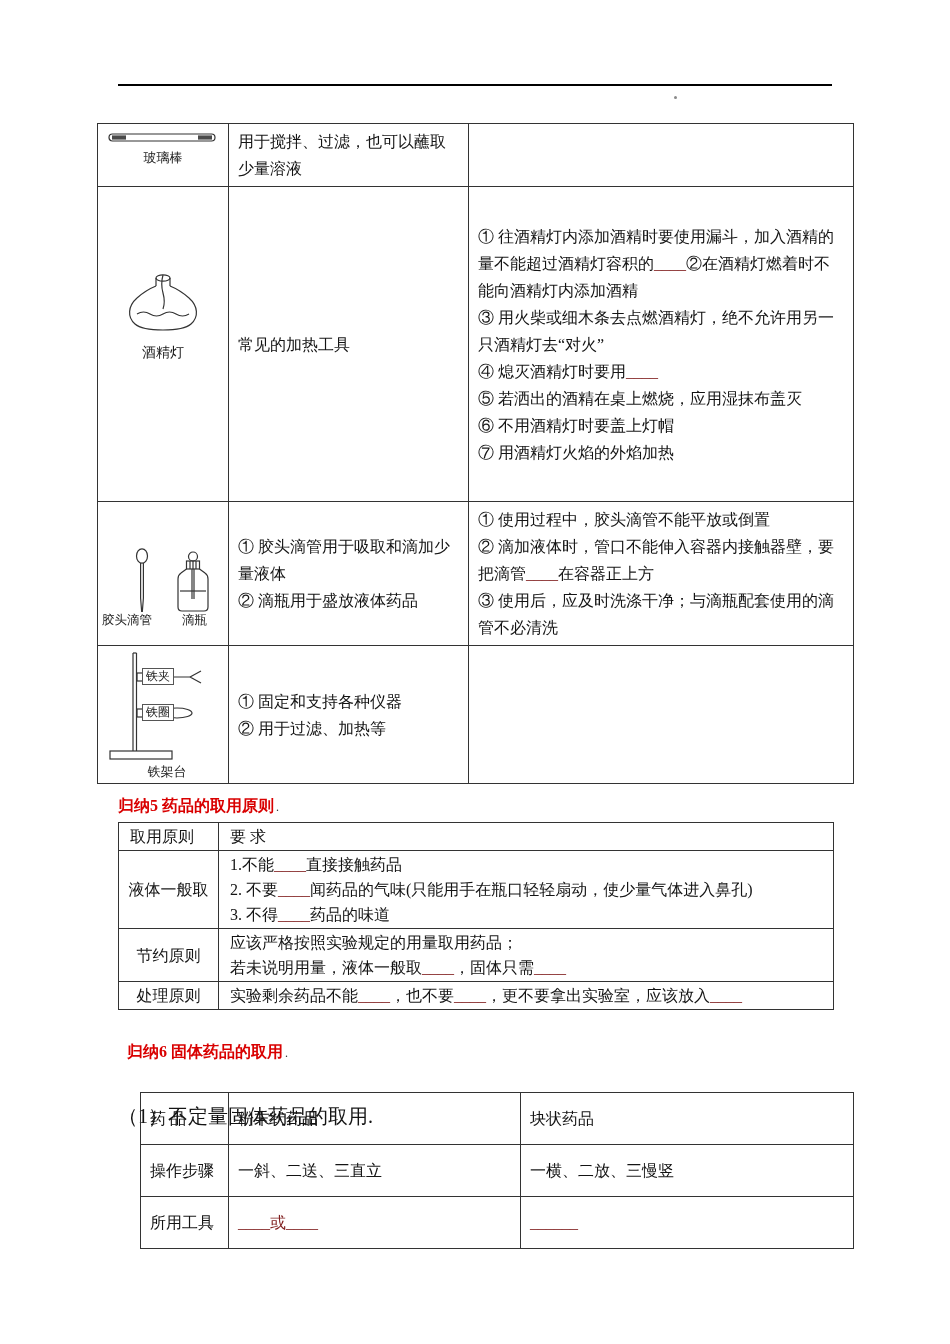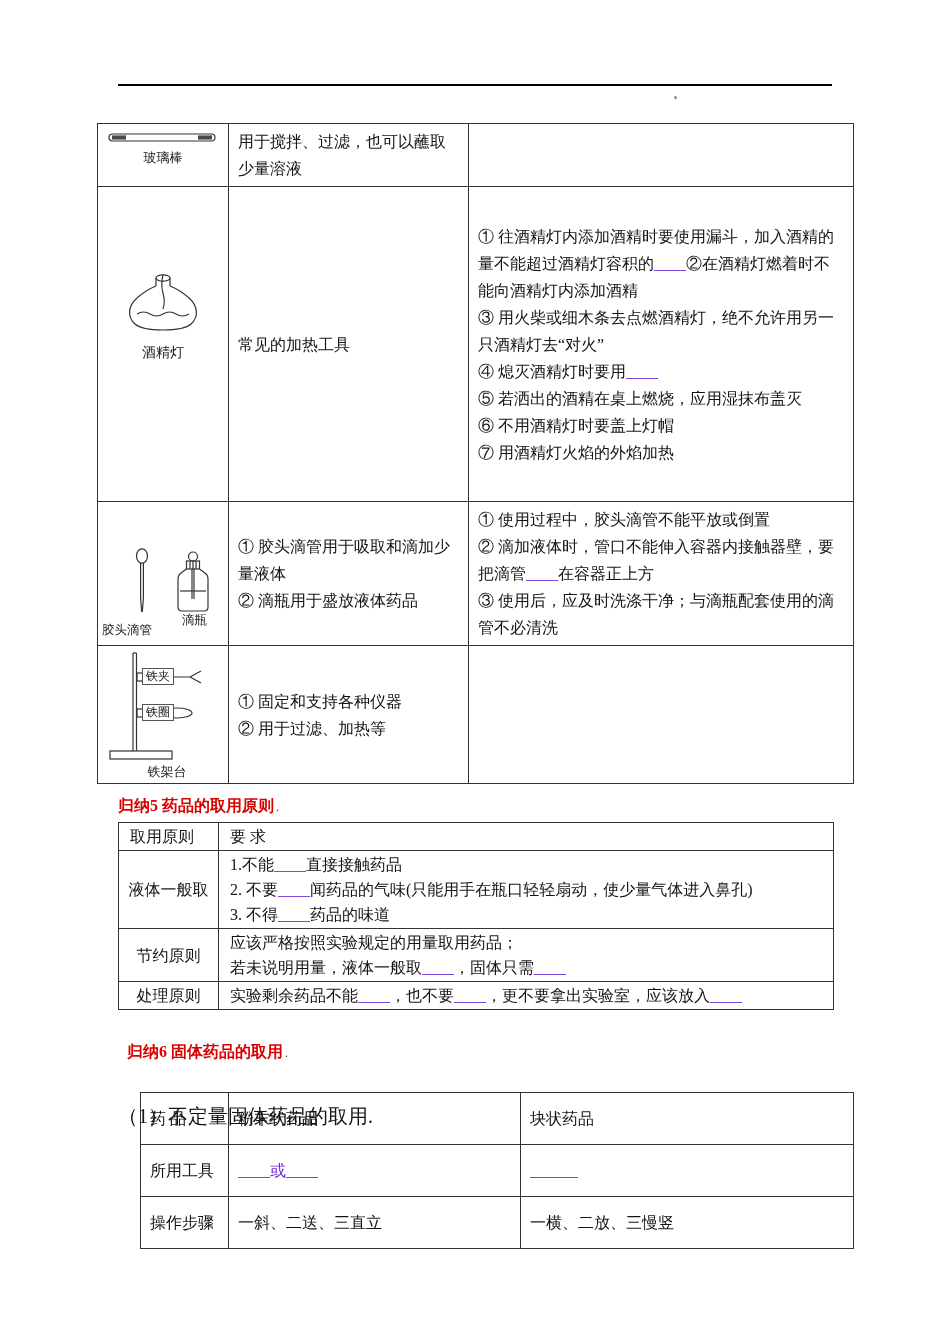--- a/index.html
+++ b/index.html
@@ -5,40 +5,40 @@
   html,body{margin:0;padding:0;background:#ffffff;}
   .page{position:relative;width:950px;height:1344px;background:#fff;overflow:hidden;
         font-family:"Liberation Serif","DejaVu Serif",serif;color:#141414;font-size:16px;}
   .top-rule{position:absolute;left:118px;top:84px;width:714px;height:0;border-top:2px solid #000;}
   .stray{position:absolute;width:3px;height:3px;border-radius:50%;background:#8a8a8a;}
   .stray.top{left:674px;top:96px;}
   .stray.bottom{left:210px;top:1225px;}
 
   table{border-collapse:collapse;table-layout:fixed;}
   td{border:1px solid #333;vertical-align:middle;}
-  .red{color:#6d28d9;}
+  .red{color:#7f1d1d;}
 
   
   .t1{position:absolute;left:97px;top:123px;width:756px;}
   .t1 td{padding:4px 9px;}
   .t1 .c-icon{padding:0;position:relative;}
   .t1 .ln{line-height:27px;}
   .t1 .r1 .c-use{vertical-align:top;line-height:24px;}
   .icon-label{position:absolute;font-size:13px;color:#1b1b1b;white-space:nowrap;}
   .c-icon svg{position:absolute;}
 
   .rod-svg{left:10px;top:7px;}
   .rod-label{left:0;right:0;top:25px;text-align:center;}
 
   .lamp-svg{left:26px;top:86px;}
   .lamp-label{left:0;right:0;top:157px;text-align:center;font-size:14px;}
 
   .dropper-svg{left:32px;top:46px;}
   .bottle-svg{left:74px;top:49px;}
-  .lbl-dropper{left:4px;top:110px;font-size:12.5px;margin-top:10px;}
+  .lbl-dropper{left:4px;top:110px;font-size:12.5px;}
   .lbl-bottle{left:84px;top:110px;font-size:12.5px;}
 
   .stand-svg{left:6px;top:2px;}
   .lbl-clamp{left:44px;top:22px;font-size:12px;border:1px solid #555;background:#fff;padding:0 3px;line-height:15px;}
   .lbl-ring{left:44px;top:58px;font-size:12px;border:1px solid #555;background:#fff;padding:0 3px;line-height:15px;}
   .lbl-stand{left:8px;right:0;top:117px;text-align:center;}
 
   
   .heading{position:absolute;font-size:16px;font-weight:bold;color:#d90000;white-space:nowrap;}
   .h5{left:118px;top:796px;}
@@ -222,26 +222,26 @@
         <col style="width:292px">
         <col style="width:333px">
       </colgroup>
     <tbody>
         <tr>
       <td>药 品</td>
       <td>粉末状药品</td>
       <td>块状药品</td>
     </tr>
     <tr>
+      <td>操作步骤</td>
+      <td>一斜、二送、三直立</td>
+      <td>一横、二放、三慢竖</td>
+    </tr>
+    <tr>
       <td>所用工具</td>
       <td><span class="red">____</span><span class="red">或</span><span class="red">____</span></td>
       <td><span class="red">______</span></td>
     </tr>
-    <tr>
-      <td>操作步骤</td>
-      <td>一斜、二送、三直立</td>
-      <td>一横、二放、三慢竖</td>
-    </tr>
   </tbody>
     </table>
 
   <div class="stray bottom"></div>
 </div>
 
 </body></html>

